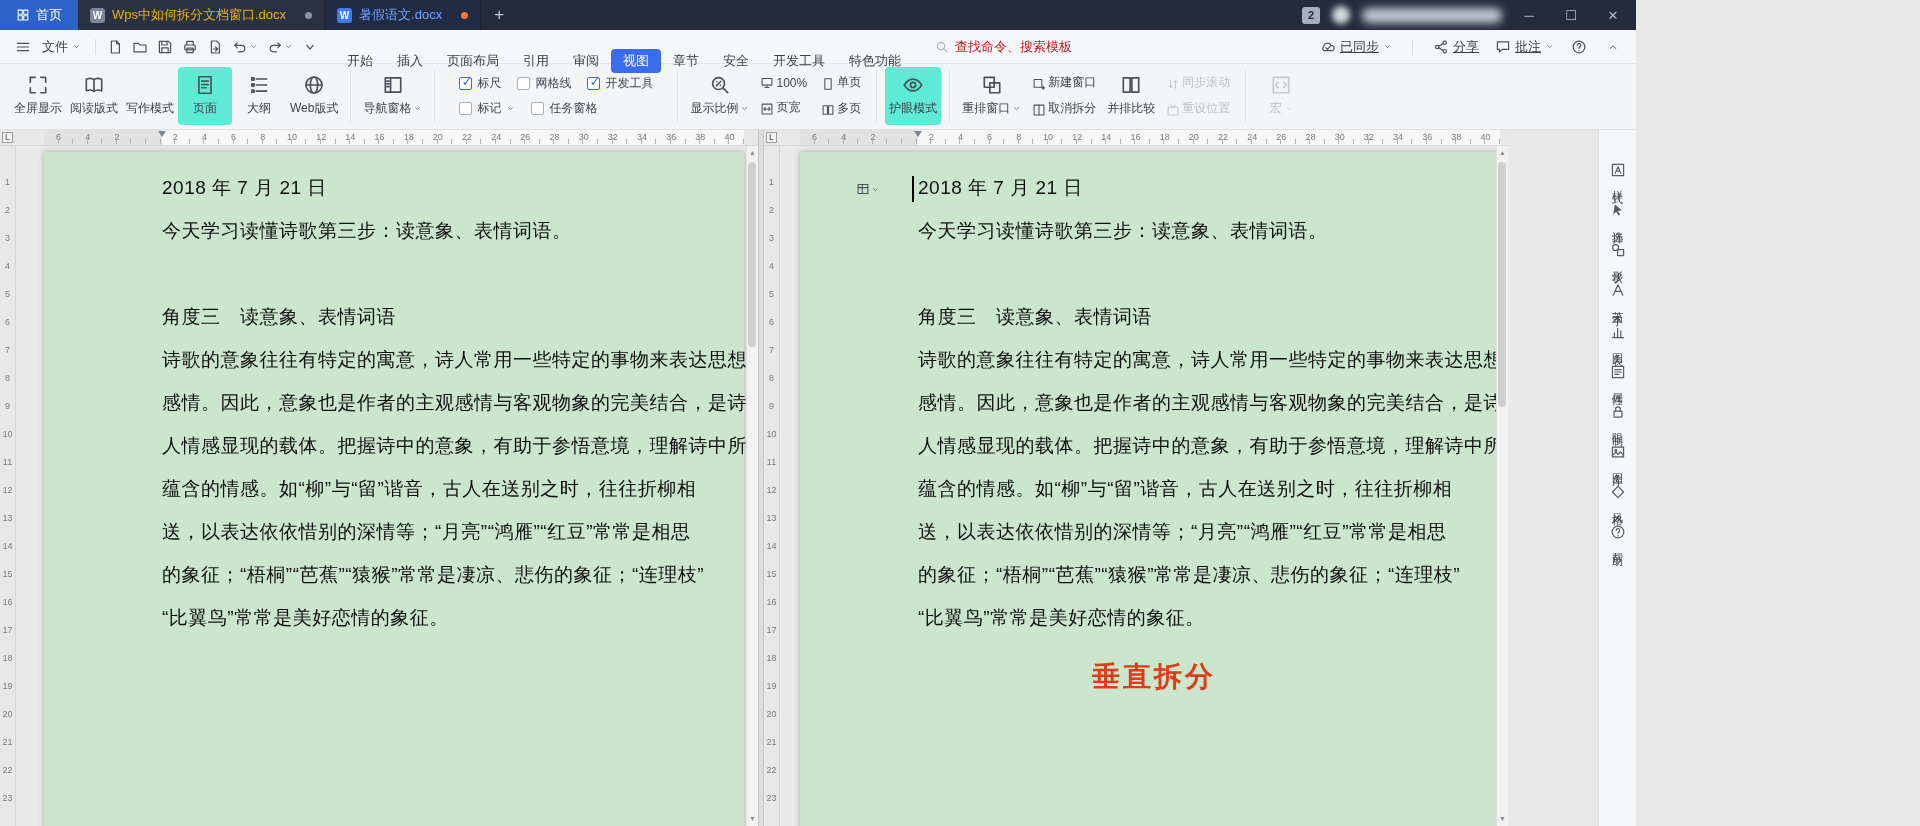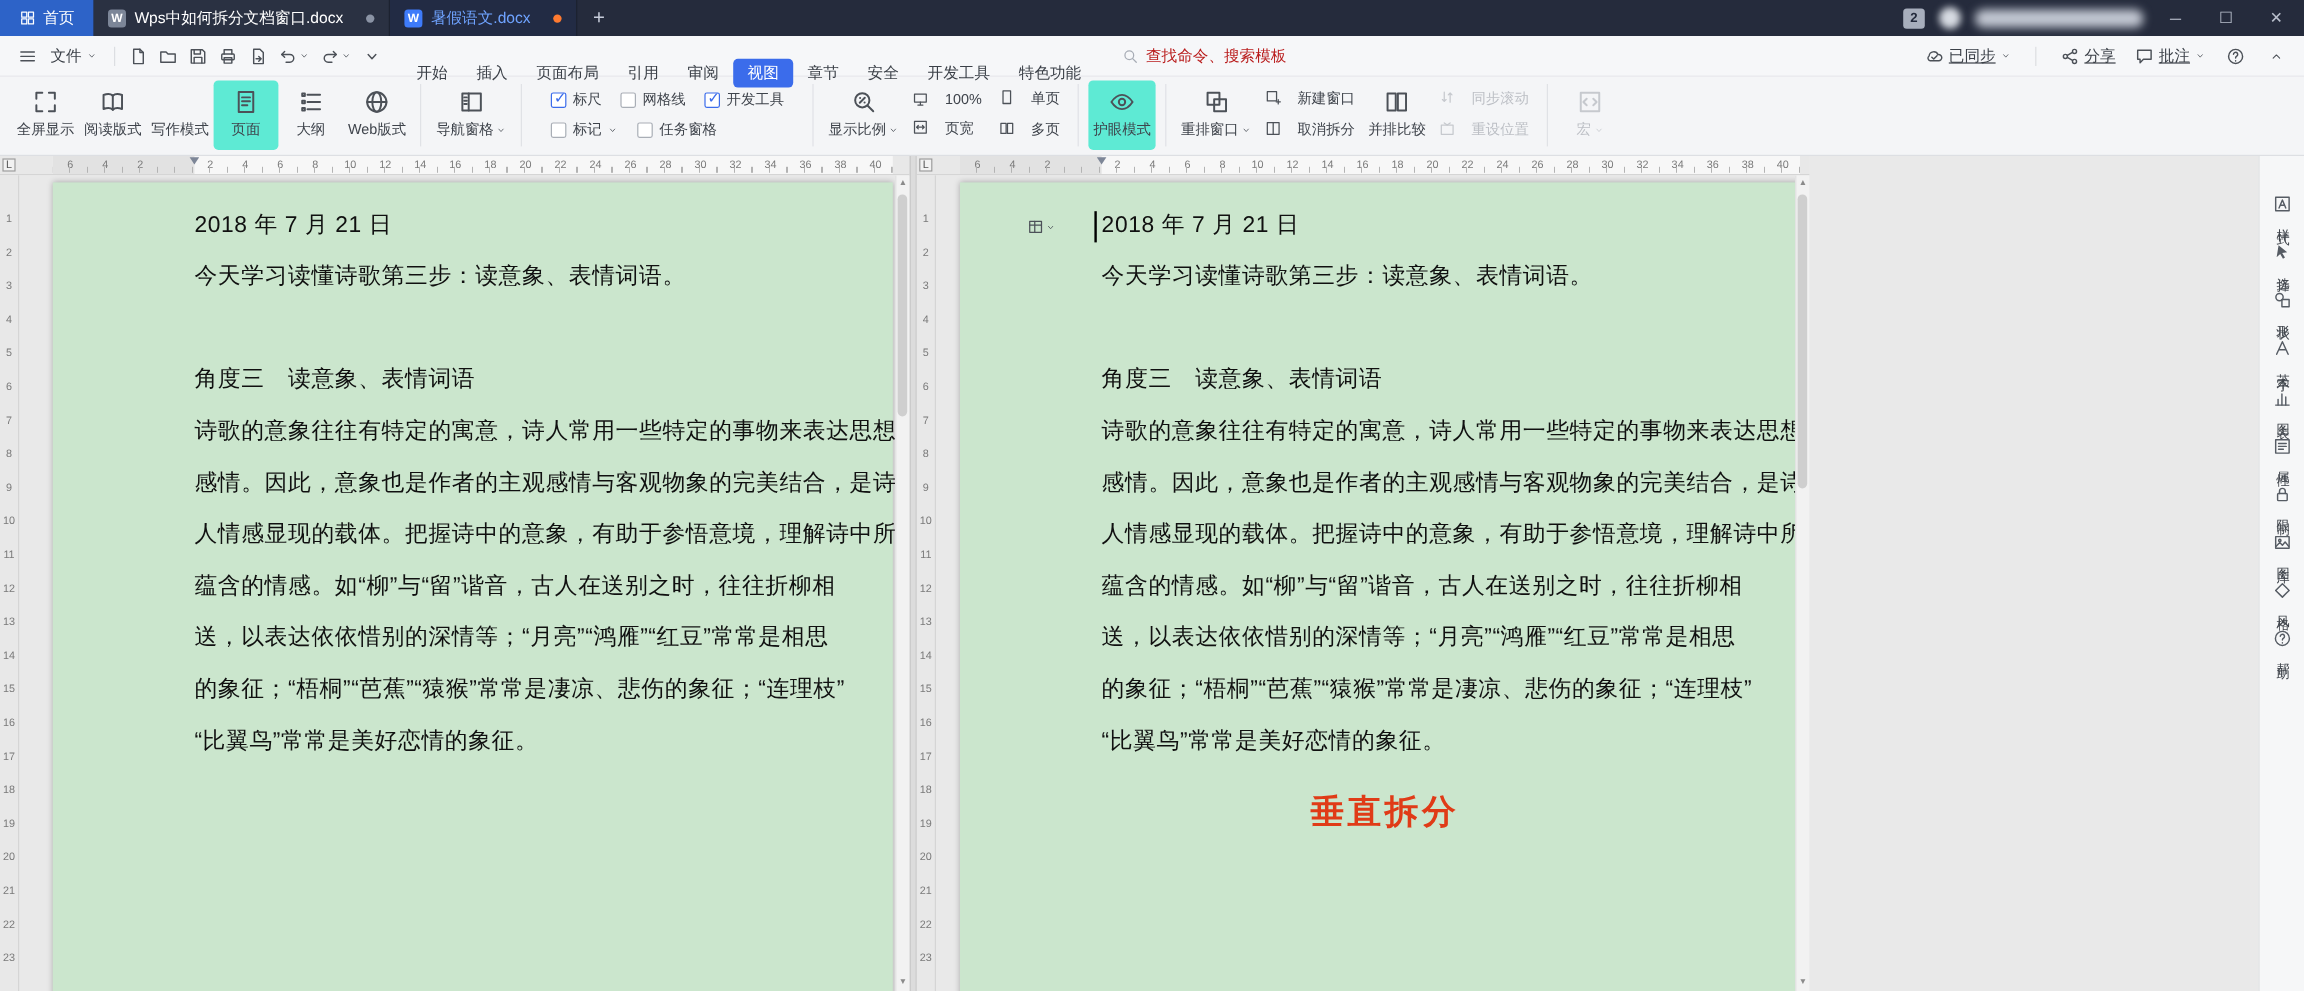--- a/index.html
+++ b/index.html
@@ -1,34 +1,34 @@
 <!DOCTYPE html>
 <html><head>
 <meta charset="utf-8">
 <style>
   * { box-sizing: border-box; margin: 0; padding: 0; }
   html,body { width:1920px; height:826px; }
   body { font-family:"Liberation Sans","DejaVu Sans",sans-serif; background:#E9E9E9; overflow:hidden; }
-  .app { position:relative; width:1920px; height:826px; background:#E9E9E9; overflow:hidden; }
+  .app { position:relative; width:1636px; height:826px; background:#E9E9E9; overflow:hidden; }
 
   
   i[data-icon]{ display:inline-flex; align-items:center; justify-content:center; flex:none; color:#4C5158; }
   i[data-icon] svg{ width:100%; height:100%; display:block; }
   .i9{width:9px;height:9px;} .i12{width:12px;height:12px;} .i14{width:14px;height:14px;}
   .i16{width:16px;height:16px;} .i22{width:22px;height:22px;}
   .c-green{color:#35A05A;} .c-blue{color:#4577DE;} .c-teal{color:#2E9BBD;}
   .c-orange{color:#E39A3B;} .c-gray{color:#555B63;} .mini-caret{color:#8A8F98;}
 
   
   .titlebar { height:30px; background:#252B3C; display:flex; align-items:stretch; color:#D5DAE4; font-size:13px; }
   .home-btn { width:78px; background:#2D63C8; color:#fff; display:flex; align-items:center; justify-content:center; gap:6px; cursor:default; }
   .home-btn i{ color:#fff; }
   .tabs { display:flex; }
   .doc-tab { display:flex; align-items:center; gap:7px; padding:0 12px; background:#2A3142; border-right:1px solid #1C2230; }
-  .doc-tab .tab-label { color:#ffffff; max-width:230px; overflow:hidden; white-space:nowrap; }
+  .doc-tab .tab-label { color:#eab308; max-width:230px; overflow:hidden; white-space:nowrap; }
   .doc-tab.active { background:#222B44; }
   .doc-tab.active .tab-label { color:#6FA3FF; }
   .wicon { width:15px; height:15px; border-radius:3px; background:#7C8698; color:#fff; font-size:10px; font-weight:bold; display:flex; align-items:center; justify-content:center; }
   .doc-tab.active .wicon { background:#3E7BFA; }
   .tab-dot { width:7px; height:7px; border-radius:50%; background:#8A93A4; margin-left:12px; }
   .doc-tab.active .tab-dot { background:#FF7A30; }
   .plus { width:36px; display:flex; align-items:center; justify-content:center; font-size:17px; color:#C6CCDA; }
   .tb-right { margin-left:auto; display:flex; align-items:center; gap:12px; padding-right:8px; }
   .badge { min-width:18px; height:17px; background:#A7AEBC; color:#232A3C; border-radius:3px; display:flex; align-items:center; justify-content:center; font-size:11px; font-weight:bold; padding:0 4px; }
   .blur-dot { width:18px; height:18px; border-radius:50%; background:#D7DBE2; filter:blur(3px); }
@@ -51,21 +51,21 @@
   .searchbox i { color:#A7ACB5; }
   .mb-right { margin-left:auto; display:flex; align-items:center; gap:8px; white-space:nowrap;text-decoration:underline; }
   .sync-group,.share-group,.comment-group { display:flex; align-items:center; gap:4px; padding:2px 4px; }
 
   
   .ribbon { height:66px; background:#F4F5F7; border-bottom:1px solid #DDDFE3; display:flex; align-items:center; padding:2px 10px 4px; font-size:12px; color:#3E434B; }
   .rb-big { min-width:54px; height:58px; display:flex; flex-direction:column; align-items:center; justify-content:center; gap:4px; border-radius:4px; padding:0 4px; }
   .rb-big.selected { background:#5eead4; }
   .rb-label-row { display:flex; align-items:center; gap:2px; }
   .rb-col { display:flex; flex-direction:column; gap:7px; justify-content:center; margin:0 4px; }
-  .rb-small { display:flex; align-items:flex-start; gap:13px; padding:1px 3px; white-space:nowrap; }
+  .rb-small { display:flex; align-items:flex-end; gap:2px; padding:1px 3px; white-space:nowrap; }
   .rb-divider { width:1px; height:52px; background:#E0E2E6; margin:0 8px; flex:none; }
   .check-col { display:flex; flex-direction:column; gap:8px; justify-content:center; margin:0 16px; }
   .check-row { display:flex; gap:16px; align-items:center; }
   .check-item { display:flex; align-items:center; gap:5px; }
   .cbox { width:13px; height:13px; border:1px solid #A9AEB6; background:#fff; border-radius:2px; position:relative; flex:none; }
   .check-item.checked .cbox { border-color:#3B6CEB; }
   .check-item.checked .cbox::after { content:"✓"; position:absolute; left:1px; top:-4px; color:#3B6CEB; font-size:13px; font-weight:bold; }
   .disabled { color:#BCBFC5; }
   .disabled i[data-icon] { color:#C6C9CE; }
 

